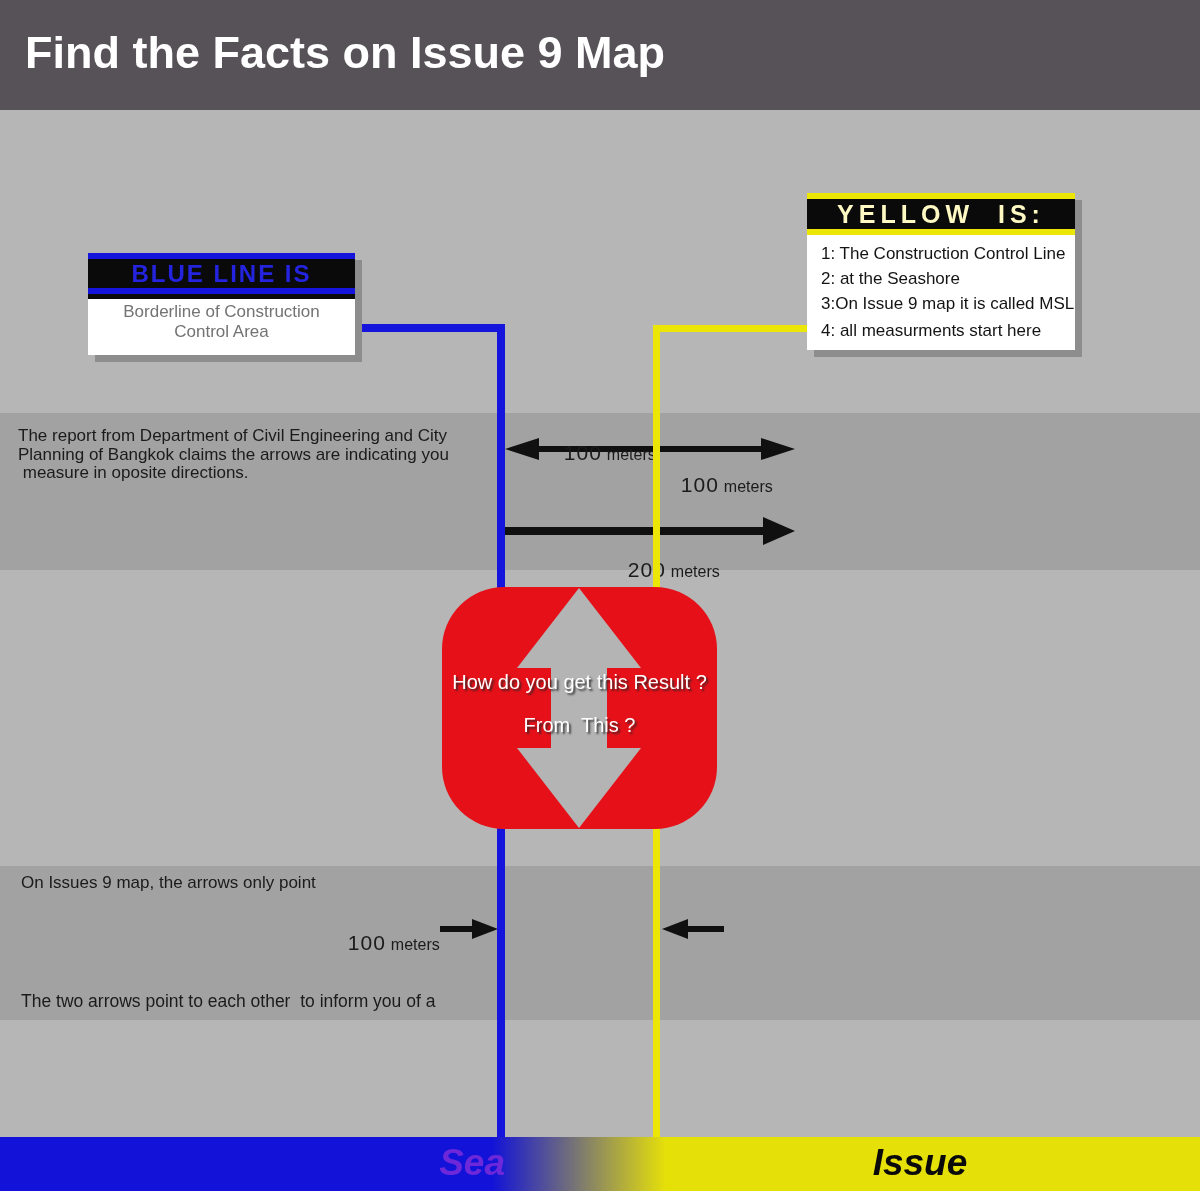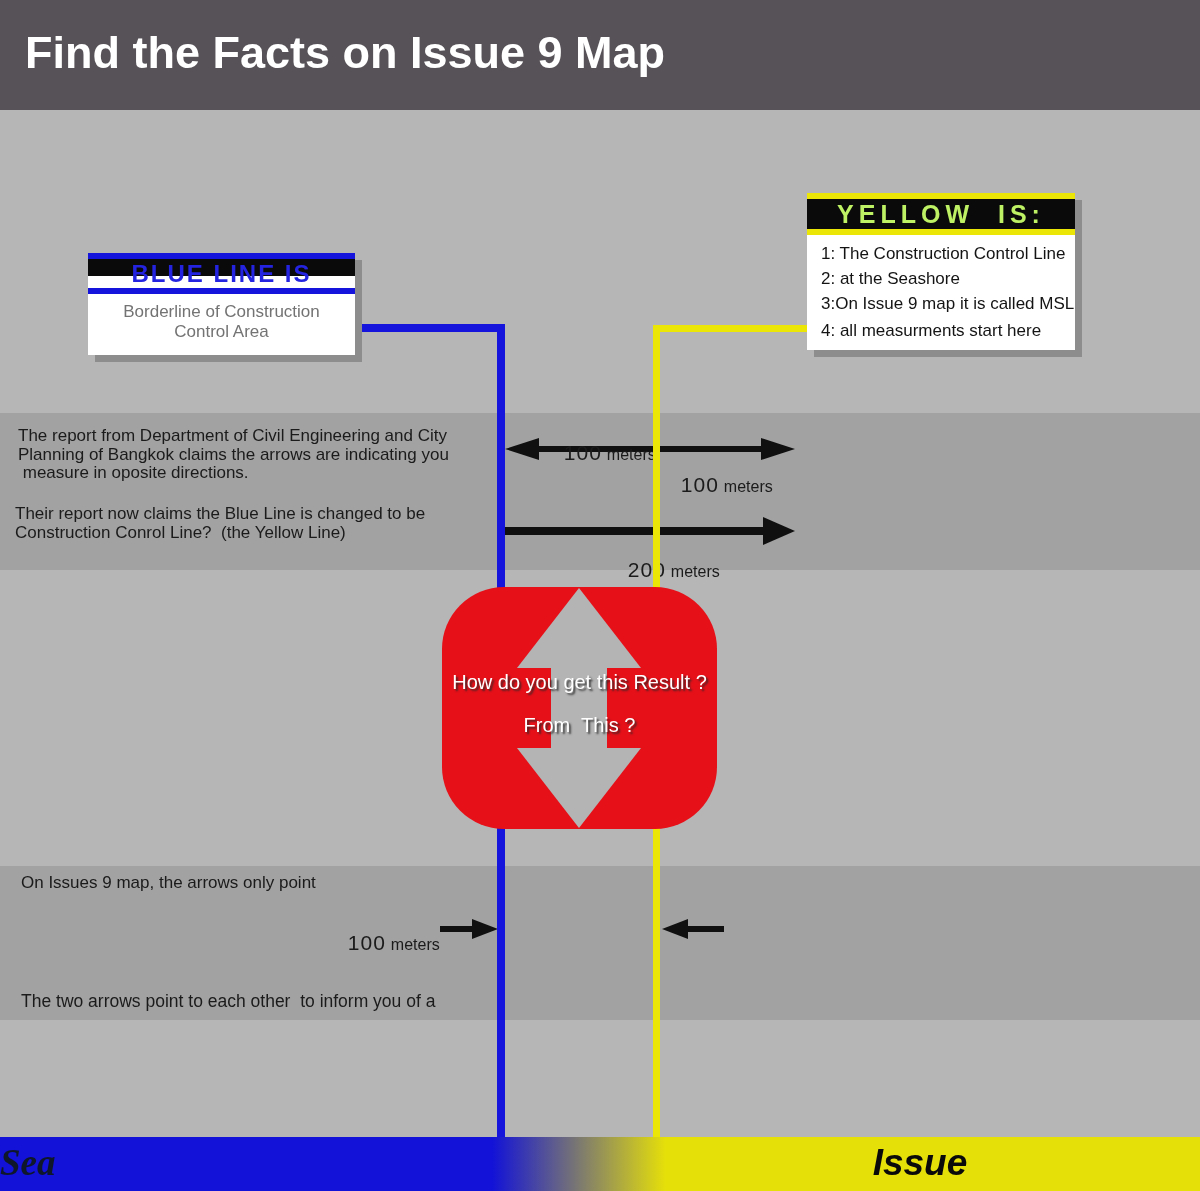--- a/index.html
+++ b/index.html
@@ -23,21 +23,21 @@
 
   
   .blue-line{background:#1414dd;}
   .yellow-line{background:#ece607;}
 
   
   .infobox{background:#ffffff;box-shadow:7px 7px 0 #8d8d8d;}
   .stripe{left:0;width:100%;}
   .boxband{left:0;width:100%;background:#0a0a0a;text-align:center;font-weight:bold;}
   .blue-box-title{color:#2424e0;font-size:24px;letter-spacing:2px;line-height:29px;white-space:pre;}
-  .yellow-box-title{color:#bef264;font-size:25px;letter-spacing:5px;line-height:30px;white-space:pre;}
+  .yellow-box-title{color:#fef9c3;font-size:25px;letter-spacing:5px;line-height:30px;white-space:pre;}
   .boxbody{color:#737373;font-size:17px;line-height:20px;text-align:center;}
   .ylist{color:#141414;font-size:17px;text-align:left;}
   .ylist .line{position:absolute;left:14px;}
 
   
   .para{color:#1b1b1b;font-size:17px;line-height:18.5px;}
 
   
   .mlabel{color:#1b1b1b;white-space:pre;}
   .mnum{font-size:21px;letter-spacing:1px;text-align:center;}
@@ -58,44 +58,40 @@
       border-left:62px solid transparent;border-right:62px solid transparent;border-bottom:80px solid #b4b4b4;}
   .gray-tri-down{left:75px;top:161px;width:0;height:0;
       border-left:62px solid transparent;border-right:62px solid transparent;border-top:80px solid #b4b4b4;}
   .gray-stem{left:109px;top:78px;width:56px;height:86px;background:#b4b4b4;}
   .redtext{left:0;width:275px;text-align:center;color:#ffffff;font-size:20px;
       text-shadow:2px 2px 2px rgba(40,40,40,0.85);white-space:pre;z-index:3;}
 
   
   .bottombar{left:0;top:1137px;width:1200px;height:54px;
      background:linear-gradient(90deg,#1212d8 0%,#1212d8 41%,#e6e009 55.5%,#e6e009 100%);}
-  .sea{left:0;top:1137px;width:505px;height:54px;line-height:52px;text-align:left;
-     color:#0f172a;font-size:37px;font-weight:bold;font-style:italic;font-family:Liberation Serif, serif;}
+  .sea{left:0;top:1137px;width:505px;height:54px;line-height:52px;text-align:right;
+     color:#6d28d9;font-size:37px;font-weight:bold;font-style:italic;}
   .land{left:660px;top:1137px;width:520px;height:54px;line-height:52px;text-align:center;
      color:#0a0a0a;font-size:37px;font-weight:bold;font-style:italic;}
 </style>
 </head>
 <body>
 
 <div class="stage">
 
   <div class="abs header"></div>
   <div class="abs title">Find the Facts on Issue 9 Map</div>
 
   <div class="abs band band1"></div>
   <div class="abs band band2"></div>
 
   <div class="abs para" style="left:18px;top:427px;">
     <div class="line">The report from Department of Civil Engineering and City</div>
     <div class="line">Planning of Bangkok claims the arrows are indicating you</div>
     <div class="line"> measure in oposite directions.</div>
-  </div>
-  <div class="abs para" style="left:15px;top:505px;">
-    <div class="line">Their report now claims the Blue Line is changed to be</div>
-    <div class="line">Construction Conrol Line?  (the Yellow Line)</div>
   </div>
 
   <div class="abs head l34" style="left:505px;top:438px;"></div>
   <div class="abs shaft" style="left:532px;top:446px;width:233px;height:6px;"></div>
   <div class="abs head r34" style="left:761px;top:438px;"></div>
   <div class="abs mlabel" style="left:546px;top:423px;">
     <span class="mnum">100</span><span class="munit">meters</span>
   </div>
   <div class="abs mlabel" style="left:663px;top:455px;">
     <span class="mnum">100</span><span class="munit">meters</span>
@@ -123,21 +119,21 @@
     <div class="line">The two arrows point to each other  to inform you of a</div>
   </div>
 
   <div class="abs blue-line" style="left:355px;top:324px;width:150px;height:8px;"></div>
   <div class="abs blue-line" style="left:497px;top:324px;width:8px;height:813px;"></div>
   <div class="abs yellow-line" style="left:653px;top:325px;width:154px;height:7px;"></div>
   <div class="abs yellow-line" style="left:653px;top:325px;width:7px;height:812px;"></div>
 
   <div class="abs infobox" style="left:88px;top:253px;width:267px;height:102px;">
     <div class="abs stripe" style="top:0;height:6px;background:#1414dd;"></div>
-    <div class="abs boxband blue-box-title" style="top:6px;height:17px;">BLUE LINE IS</div>
+    <div class="abs boxband blue-box-title" style="top:6px;height:40px;">BLUE LINE IS</div>
     <div class="abs stripe" style="top:35px;height:6px;background:#1414dd;"></div>
     <div class="abs boxbody" style="left:0;top:49px;width:100%;">
       <div class="line">Borderline of Construction</div>
       <div class="line">Control Area</div>
     </div>
   </div>
 
   <div class="abs infobox" style="left:807px;top:193px;width:268px;height:157px;">
     <div class="abs stripe" style="top:0;height:6px;background:#ece607;"></div>
     <div class="abs boxband yellow-box-title" style="top:6px;height:30px;">YELLOW  IS:</div>

